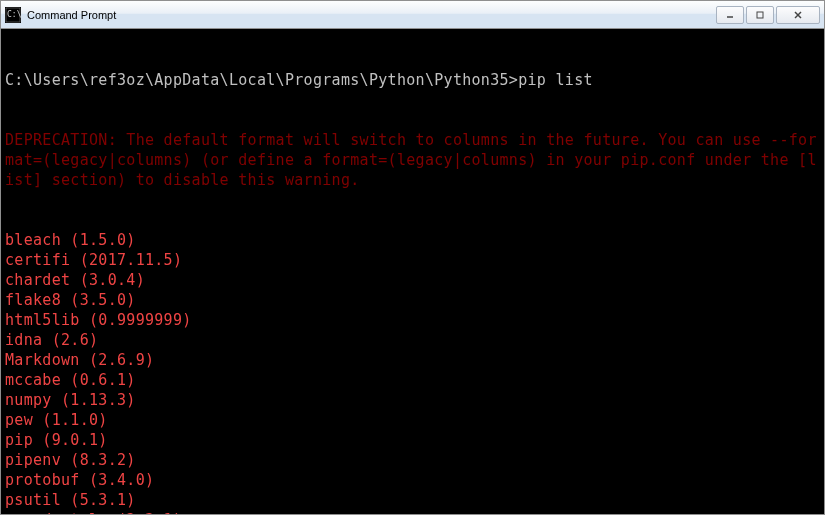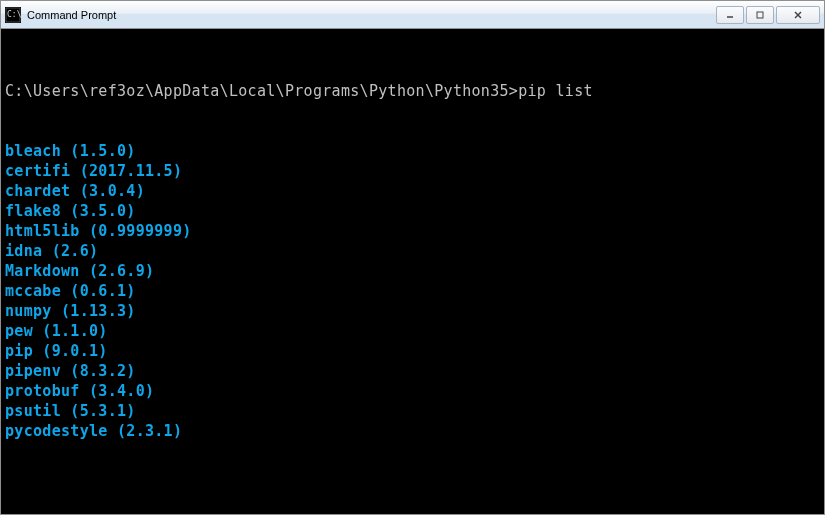--- a/index.html
+++ b/index.html
@@ -78,38 +78,37 @@
       width: 44px;
     }
     
     .terminal {
       flex: 1;
       background: #000;
       color: #c0c0c0;
       font-family: Consolas, 'Lucida Console', monospace;
       font-size: 15px;
       line-height: 20px;
-      padding: 12px 4px;
+      padding: 1px 4px;
       overflow: hidden;
       white-space: pre-wrap;
       word-break: break-all;
       letter-spacing: 0.3px;
     }
     
     .prompt-line {
       color: #c0c0c0;
     }
     
     .deprecation {
       color: #800000;
     }
     
     .pkg-line {
-      color: #0ea5e9;
-      font-weight: bold;
+      color: #ef4444;
     }
     
     @keyframes blink {
       50% { opacity: 0; }
     }
   </style>
 </head>
 <body>
 
 <div class="window">
@@ -137,15 +136,16 @@
         <svg width="10" height="10" viewBox="0 0 10 10">
             <line x1="2" y1="2" x2="8" y2="8" stroke="#444" stroke-width="1.5"></line>
             <line x1="8" y1="2" x2="2" y2="8" stroke="#444" stroke-width="1.5"></line>
           </svg>
       </div>
     </div>
   </div>
 
   <div class="terminal">
     <div class="prompt-line"><span>C:\Users\ref3oz\AppData\Local\Programs\Python\Python35&gt;</span><span>pip list</span></div>
+    <div class="deprecation">DEPRECATION: The default format will switch to columns in the future. You can use --format=(legacy|columns) (or define a format=(legacy|columns) in your pip.conf under the [list] section) to disable this warning.</div>
     <div id="package-list"><div class="pkg-line">bleach (1.5.0)</div><div class="pkg-line">certifi (2017.11.5)</div><div class="pkg-line">chardet (3.0.4)</div><div class="pkg-line">flake8 (3.5.0)</div><div class="pkg-line">html5lib (0.9999999)</div><div class="pkg-line">idna (2.6)</div><div class="pkg-line">Markdown (2.6.9)</div><div class="pkg-line">mccabe (0.6.1)</div><div class="pkg-line">numpy (1.13.3)</div><div class="pkg-line">pew (1.1.0)</div><div class="pkg-line">pip (9.0.1)</div><div class="pkg-line">pipenv (8.3.2)</div><div class="pkg-line">protobuf (3.4.0)</div><div class="pkg-line">psutil (5.3.1)</div><div class="pkg-line">pycodestyle (2.3.1)</div></div>
   </div>
 </div>
 
 </body></html>

